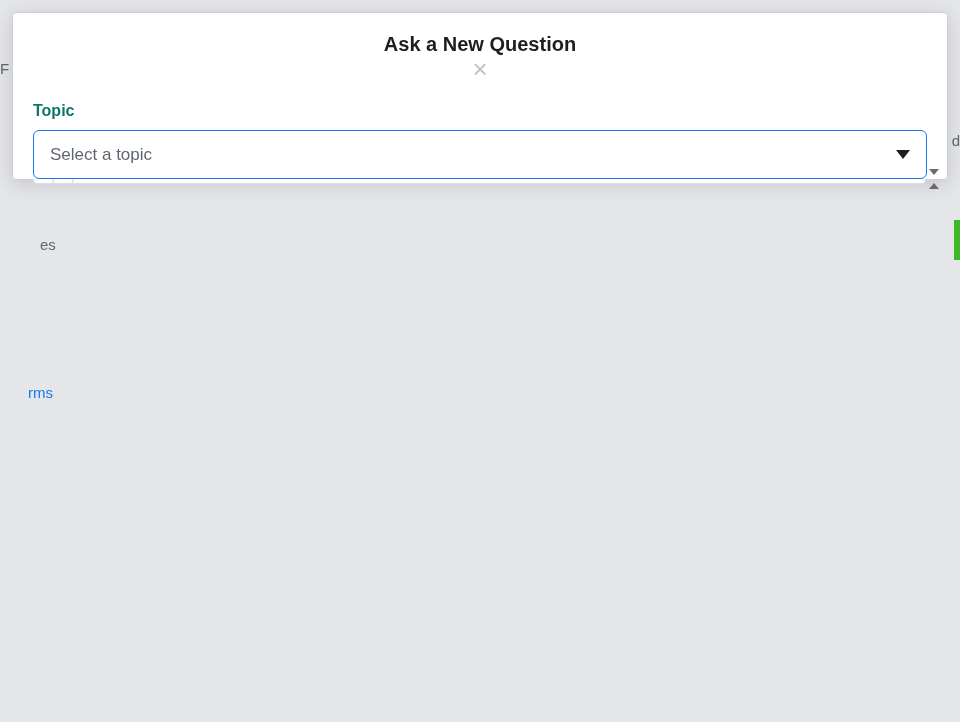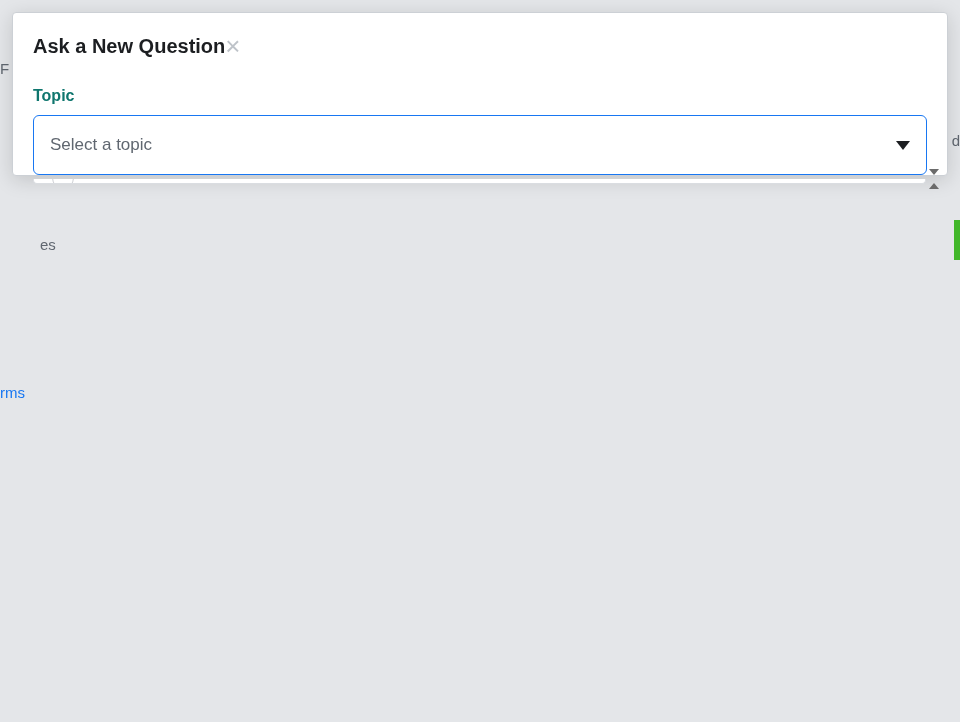--- a/index.html
+++ b/index.html
@@ -13,33 +13,34 @@
       position: absolute;
       left: 12px; top: 12px; right: 12px;
       background: #fff;
       border: 1px solid #ccd0d5;
       border-radius: 4px;
       box-shadow: 0 4px 20px rgba(0,0,0,0.15);
       padding: 20px 20px 0 20px;
     }
     .modal-header {
       display: flex;
-      justify-content: flex-start;
+      justify-content: center;
       align-items: center;
-      margin-bottom: 28px;
+      margin-bottom: 20px;
+      flex-direction: column;
     }
     .modal-title { font-size: 20px; font-weight: 700; color: #1c1e21; }
     .close-x { color: #bec3c9; font-size: 26px; font-weight: 300; cursor: pointer; line-height: 1; }
 
     .topic-label { font-size: 16px; font-weight: 700; color: #0f766e; margin-bottom: 10px; }
 
     .topic-select {
       border: 1px solid #1877f2;
       border-radius: 6px;
-      height: 60px;
+      height: 49px;
       display: flex;
       align-items: center;
       justify-content: space-between;
       padding: 0 16px;
       color: #606770;
       font-size: 17px;
       cursor: pointer;
       background: #fff;
       margin-bottom: 0;
     }
@@ -110,21 +111,21 @@
     }
     .cutoff .radio { margin-top: -12px; }
     .opt-text { flex: 1; }
     .opt-desc  { font-size: 15px; color: #606770; line-height: 1.4; }
   </style>
 </head>
 <body>
 
 <span class="bg-hint" style="left:0; top:60px;">F</span>
 <span class="bg-hint" style="left:0; top:236px;margin-left:40px;">es</span>
-<span class="bg-hint" style="left:0; top:384px; color:#1877f2;">rms</span>
+<span class="bg-hint" style="left:0; top:384px; color:#1877f2;padding-left:28px;">rms</span>
 <span class="bg-hint" style="right:0; top:132px;">d</span>
 <div style="position:absolute; right:0; top:220px; width:6px; height:40px; background:#42b72a;"></div>
 
 <div class="modal">
   <div class="modal-header">
     <div class="modal-title">Ask a New Question</div>
     <div class="close-x">×</div>
   </div>
 
   <div class="topic-label">Topic</div>

